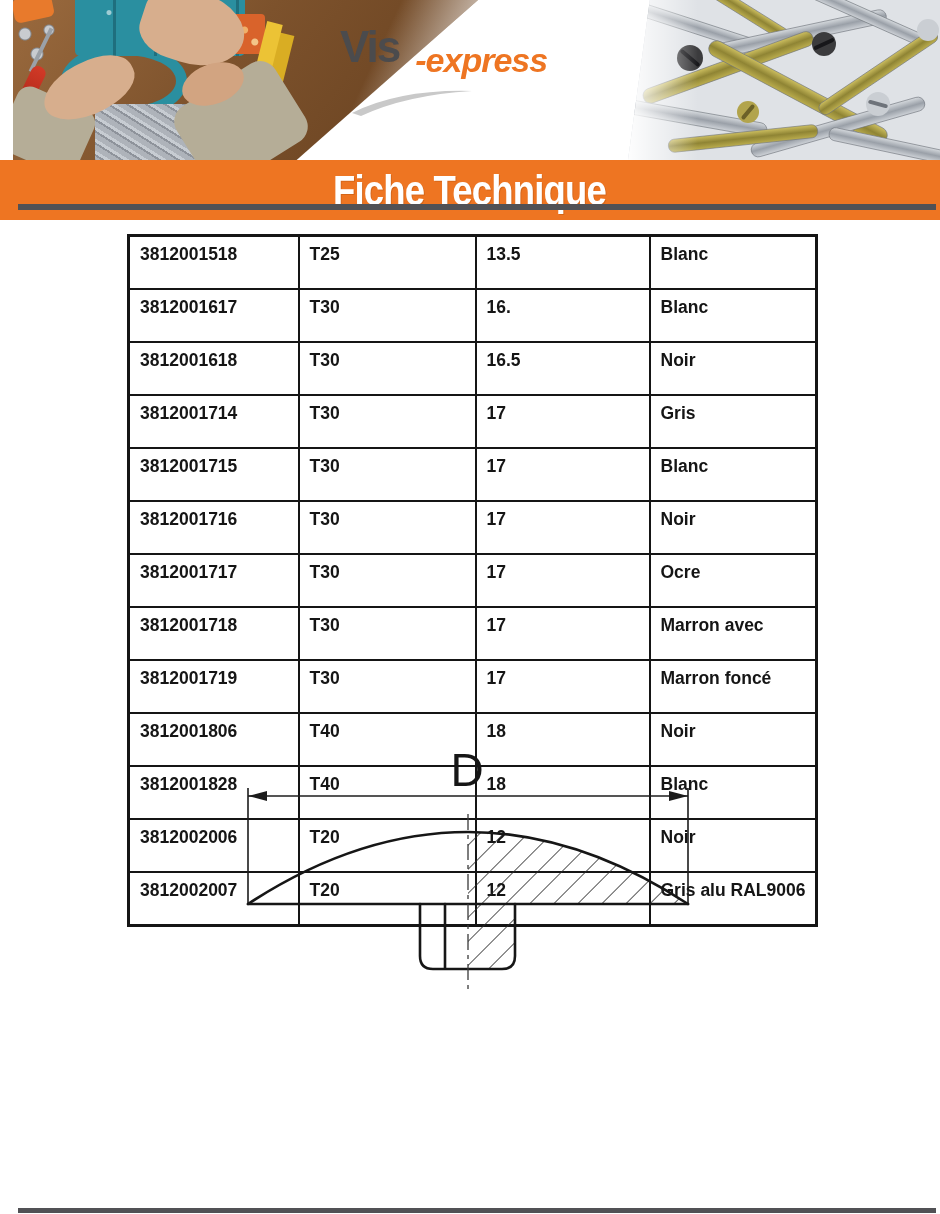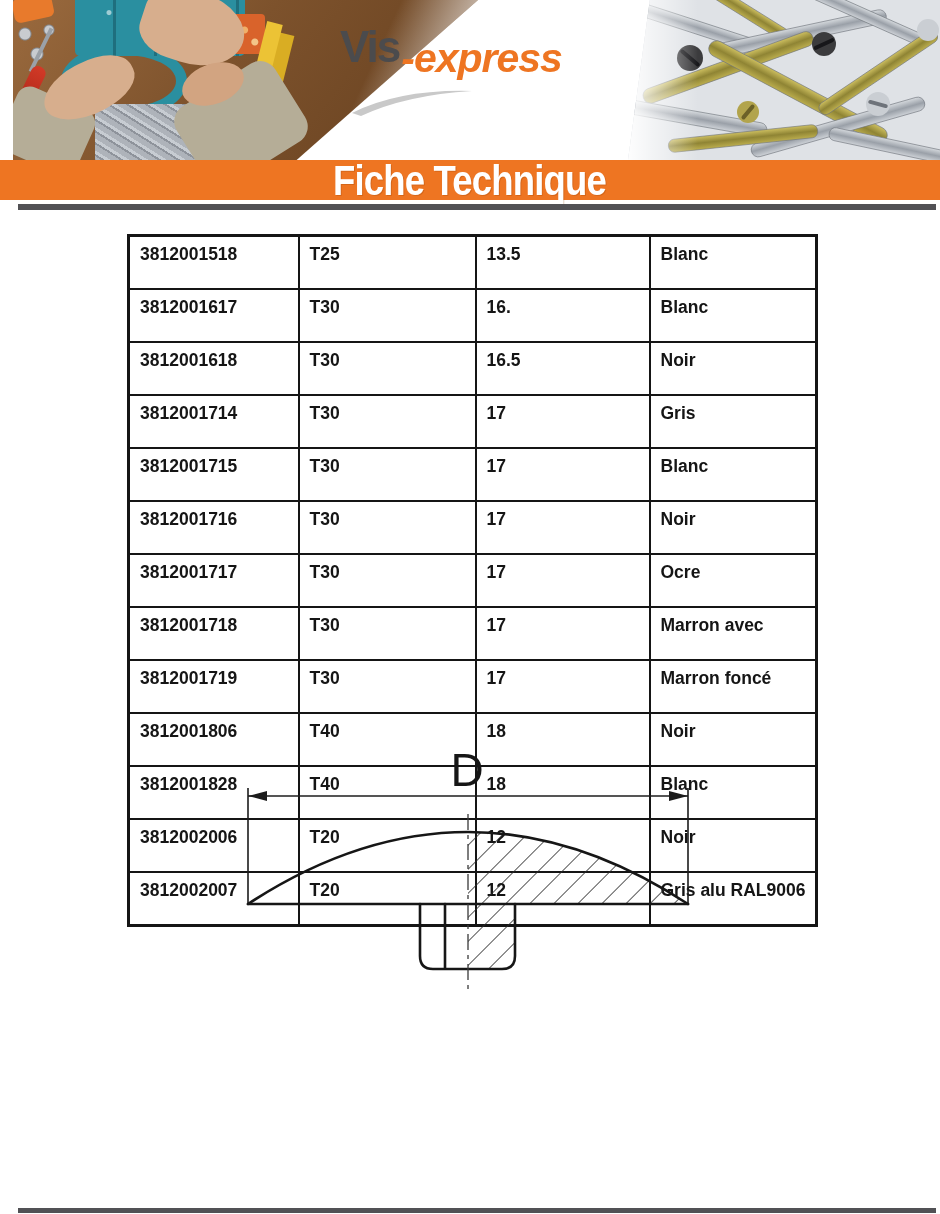--- a/index.html
+++ b/index.html
@@ -63,29 +63,29 @@
     clip-path:polygon(7% 0,100% 0,100% 100%,0 100%);
     background:#e6e8eb;
   }
   
   .logo{position:absolute;left:340px;top:22px;white-space:nowrap;}
   .logo-vis{
     font-size:44px;font-weight:bold;letter-spacing:-2px;
     color:#4b4b4d;
   }
   .logo-express{
-    font-size:41px;font-style:italic;font-weight:600;letter-spacing:-1px;
+    font-size:34px;font-style:italic;font-weight:600;letter-spacing:-1px;
     color:var(--accent-orange);
-    position:relative;top:-2px;margin-left:2px;
+    position:relative;top:-2px;margin-left:16px;
     display:inline-block;transform:translateY(12px);
   }
   .logo-swoosh{position:absolute;left:348px;top:86px;}
   
   .banner{
-    position:absolute;left:0;top:160px;width:940px;height:40px;
+    position:absolute;left:0;top:160px;width:940px;height:60px;
     background:var(--accent-orange);
     display:flex;align-items:center;justify-content:center;
   }
   .banner-title{
     color:#ffffff;font-weight:bold;font-size:43px;line-height:44px;
     letter-spacing:-1px;
     display:inline-block;transform:scaleX(.85);transform-origin:center;
     text-shadow:1px 1px 0 rgba(140,60,0,.25);
   }
   .gray-bar{position:absolute;left:18px;top:204px;width:918px;height:6px;background:var(--bar-gray);}

